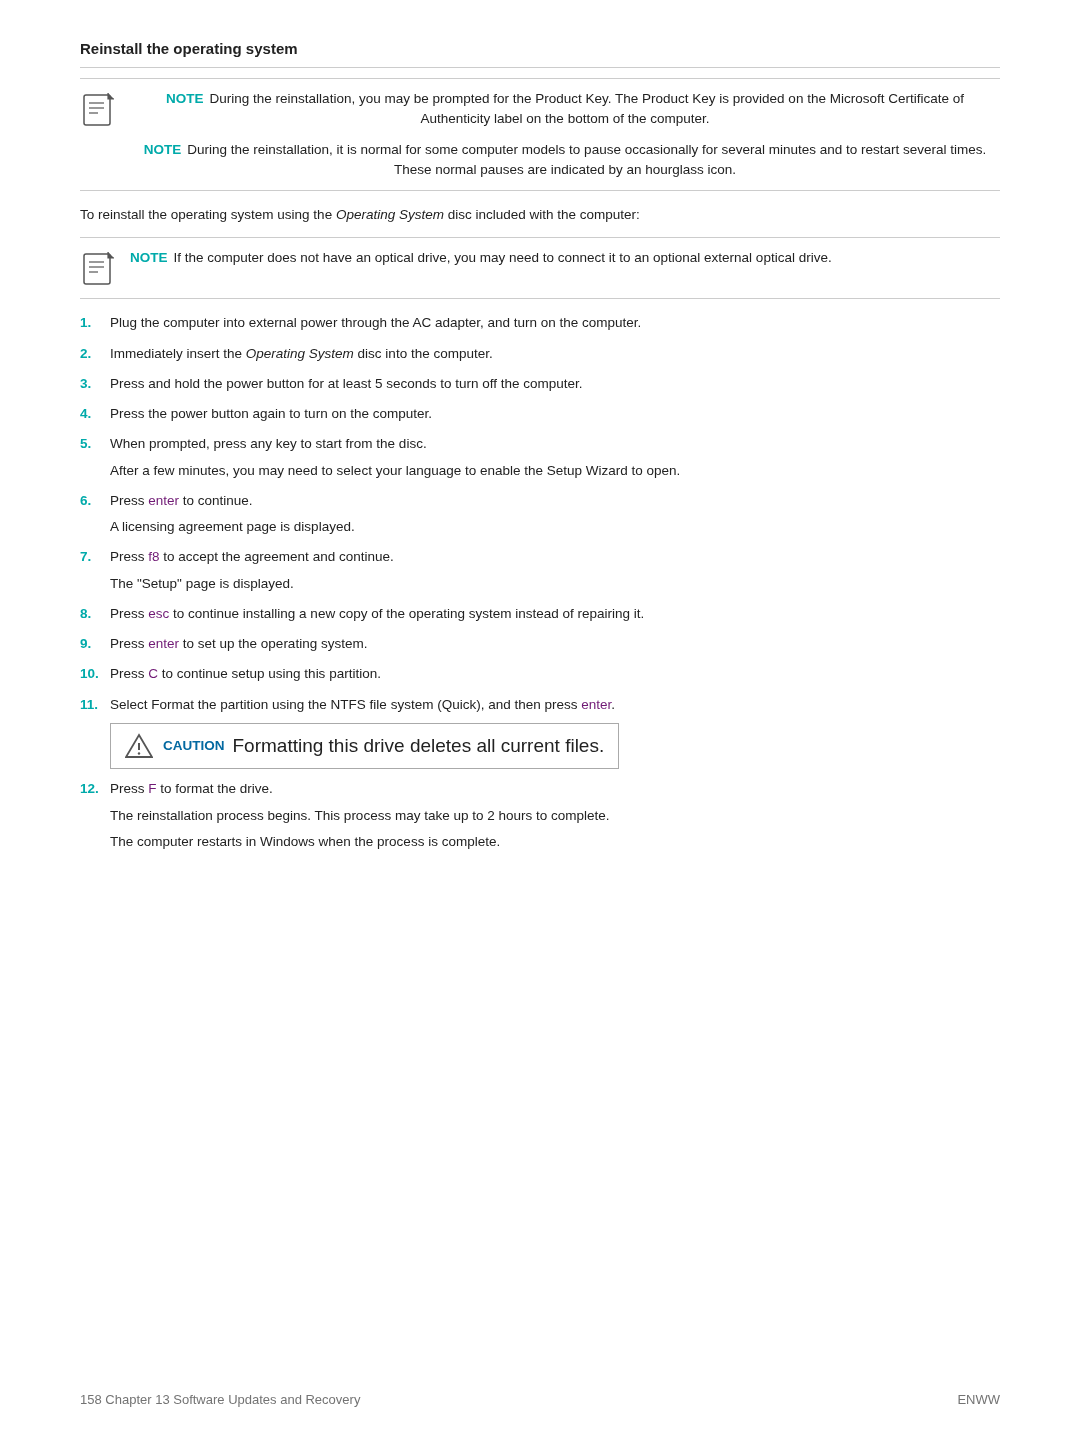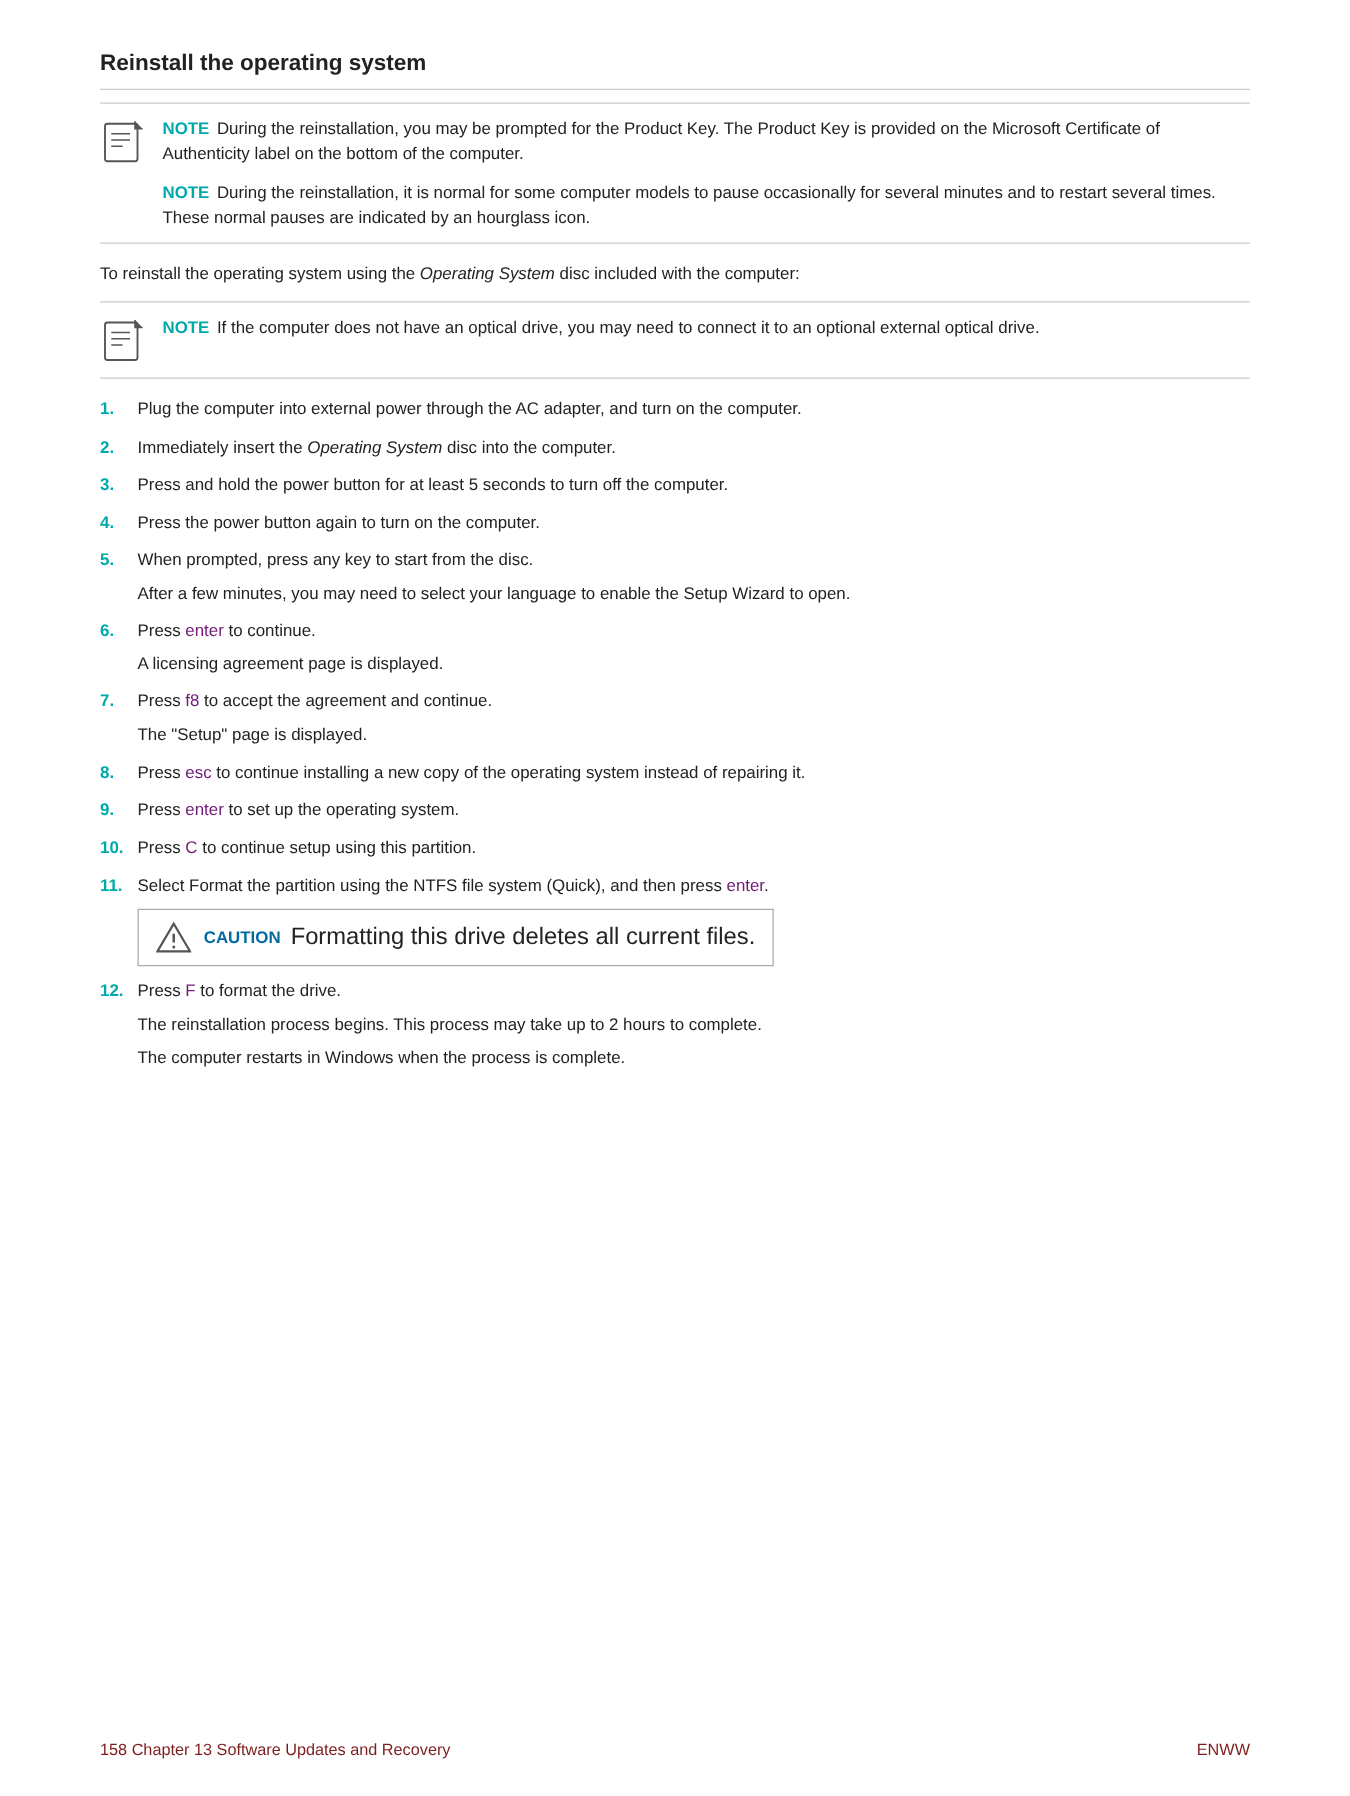--- a/index.html
+++ b/index.html
@@ -11,36 +11,37 @@
       width: 1080px;
       min-height: 1437px;
       padding: 40px 80px 60px 80px;
       position: relative;
     }
     .page-content {
       max-width: 920px;
       margin: 0 auto;
     }
     h2 {
-      font-size: 18px;
+      font-size: 15px;
       font-weight: bold;
       margin-bottom: 8px;
     }
     .section-divider {
       border: none;
       border-top: 1px solid #ccc;
       margin: 10px 0;
     }
     .note-block {
       display: flex;
       align-items: flex-start;
       padding: 10px 0;
       border-top: 1px solid #ccc;
       border-bottom: 1px solid #ccc;
       margin-bottom: 10px;
+      text-align: center;
     }
     .note-icon {
       width: 38px;
       height: 38px;
       flex-shrink: 0;
       margin-right: 12px;
       margin-top: 2px;
     }
     .note-text {
       font-size: 13.5px;
@@ -118,21 +119,21 @@
       font-size: 19px;
     }
     .footer {
       position: absolute;
       bottom: 30px;
       left: 80px;
       right: 80px;
       display: flex;
       justify-content: space-between;
       font-size: 13px;
-      color: #7f1d1d;
+      color: #737373;
     }
     .note-single-block {
       display: flex;
       align-items: flex-start;
       padding: 10px 0;
       border-top: 1px solid #ccc;
       border-bottom: 1px solid #ccc;
       margin-bottom: 14px;
     }
   </style>

